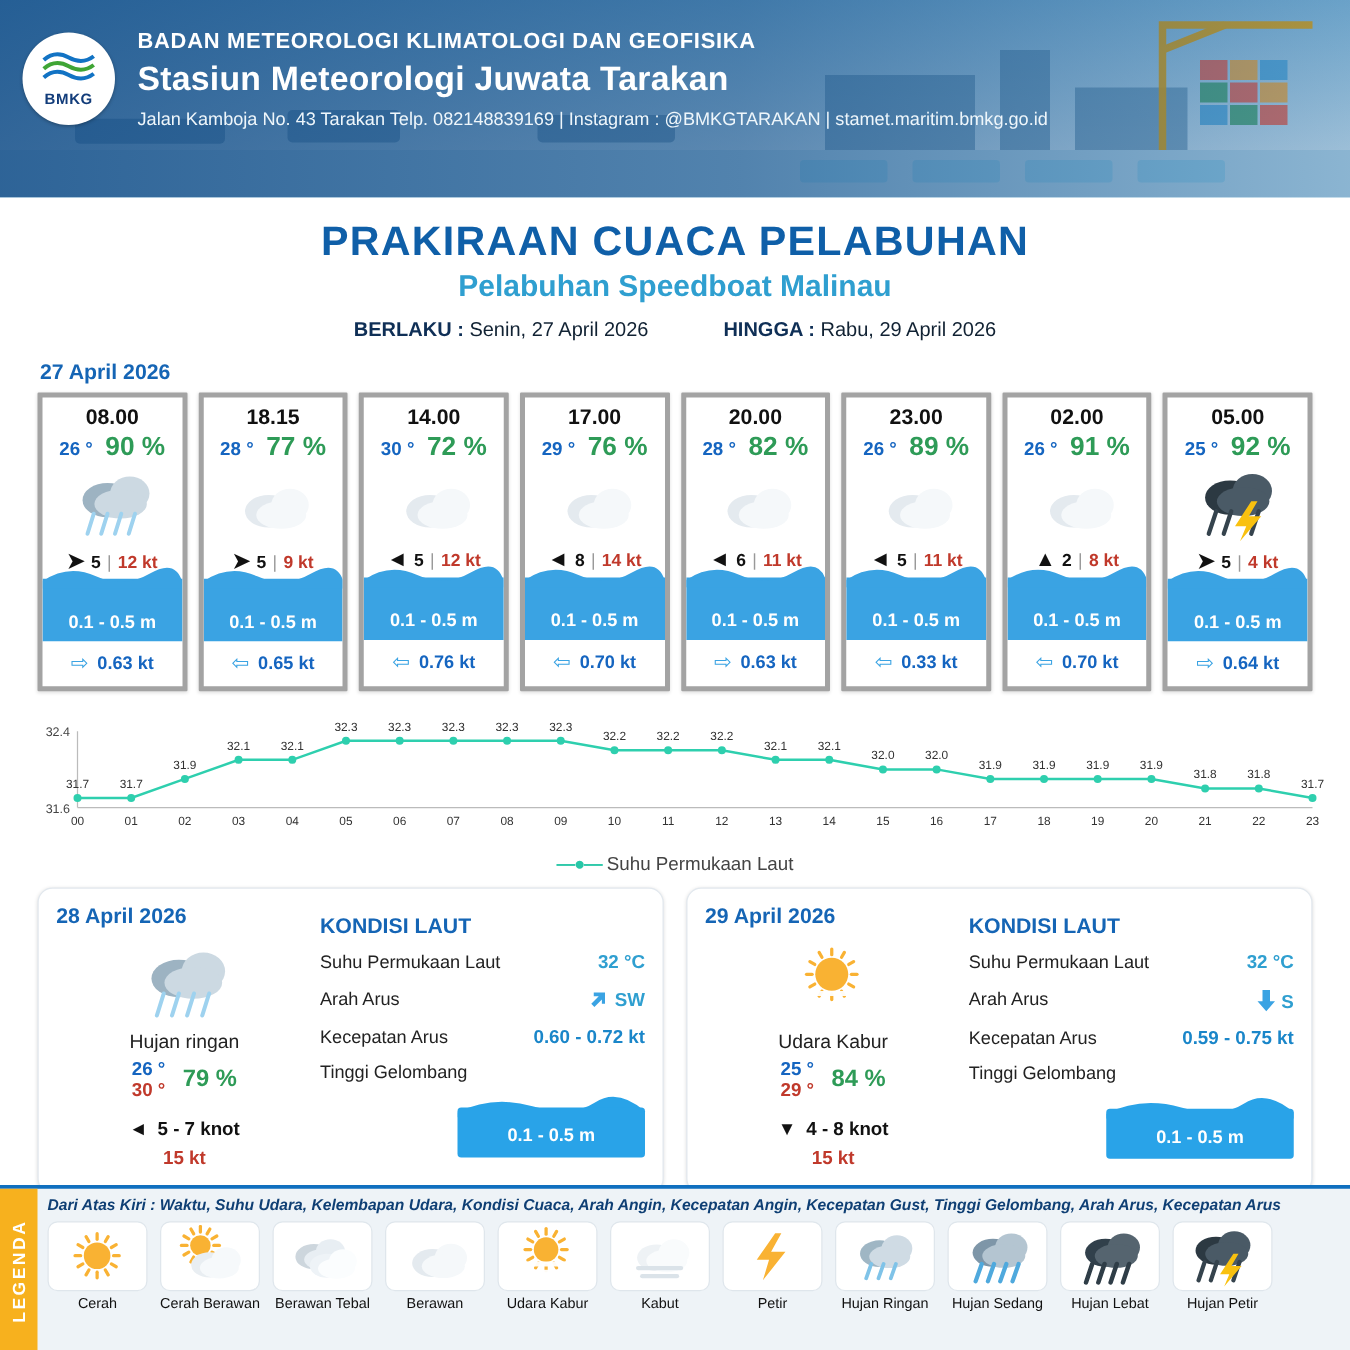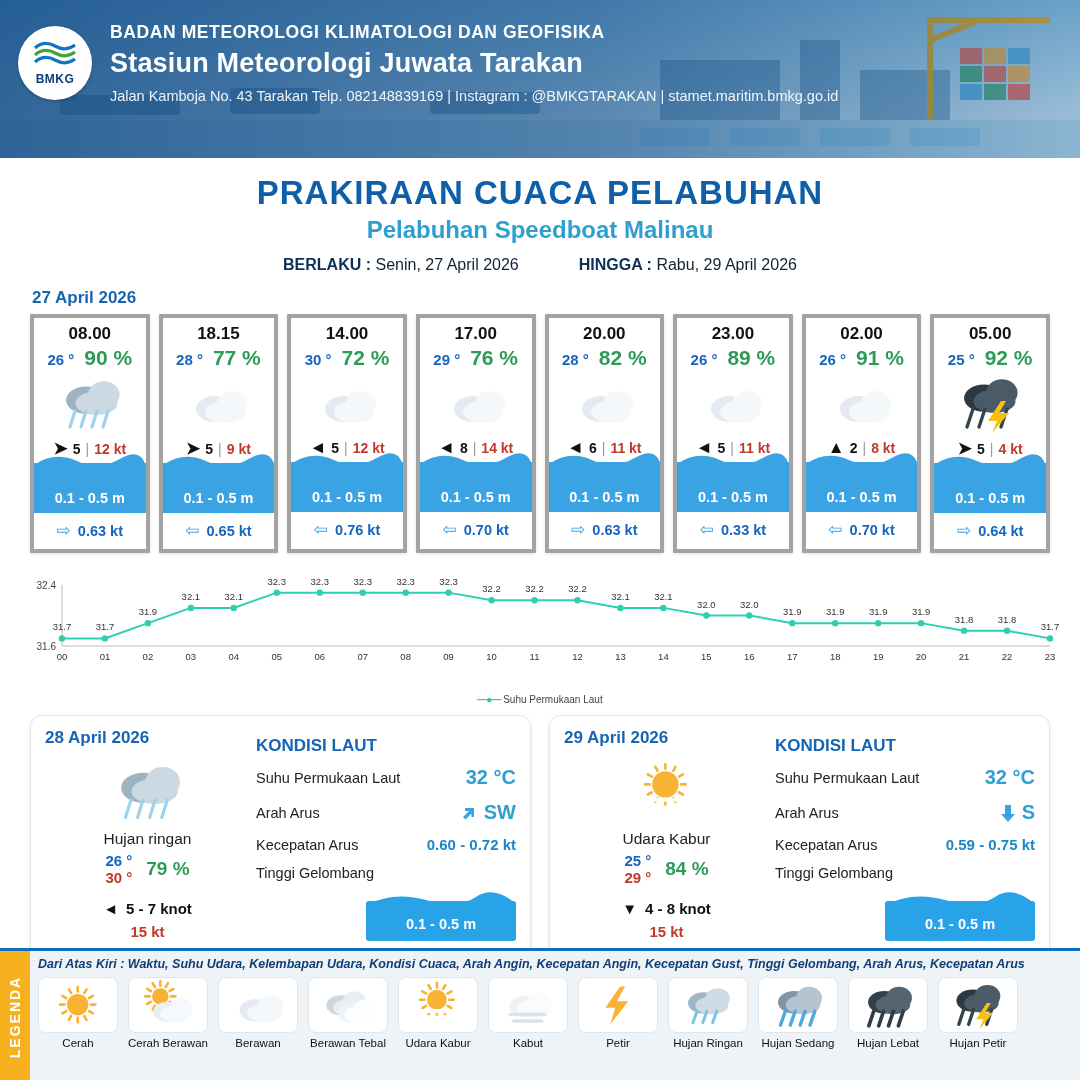--- a/index.html
+++ b/index.html
@@ -75,21 +75,21 @@
   .c-wave .wavetop {
     position:absolute; top:-12px; left:0; width:100%; height:20px;
   }
   .c-wave .wtxt { position:absolute; bottom:7px; left:0; width:100%; text-align:center; color:#fff; font-size:14.5px; font-weight:bold; }
   .c-cur { display:flex; align-items:center; gap:7px; padding:7px 0 8px; }
   .c-cur .ar { color:#3aa3e3; font-size:17px; }
   .c-cur .v { color:#1565c0; font-size:14.5px; font-weight:bold; }
 
   
   .chart-wrap { margin:14px 12px 0 12px; height:110px; position:relative; }
-  .chart-legend { text-align:center; font-size:10px; color:#444; margin-top:17px; }
+  .chart-legend { text-align:center; font-size:15px; color:#444; margin-top:6px; }
   .chart-legend .dash { color:#27c7a7; font-weight:bold; letter-spacing:-1px; }
 
   
   .panels { display:flex; gap:18px; padding:10px 30px 0; }
   .panel {
     flex:1; background:#fff; border:1px solid #e2e8ee; border-radius:12px;
     box-shadow:0 1px 3px rgba(0,0,0,.12);
     padding:12px 14px 14px; display:flex; position:relative; min-height:245px;
   }
   .p-left { width:205px; text-align:center; display:flex; flex-direction:column; align-items:center; }
@@ -99,21 +99,21 @@
   .p-temps { display:flex; align-items:center; gap:14px; margin-top:4px; }
   .p-tcol { display:flex; flex-direction:column; font-size:15px; font-weight:bold; }
   .p-tmin { color:#1565c0; }
   .p-tmax { color:#c0392b; }
   .p-hum { font-size:19px; font-weight:bold; color:#2e9b57; }
   .p-wind { display:flex; align-items:center; gap:8px; margin-top:14px; font-size:15px; font-weight:bold; color:#111; }
   .p-gust { font-size:15px; font-weight:bold; color:#c0392b; margin-top:6px; }
   .p-right { flex:1; padding-left:6px; }
   .p-title { font-size:17px; font-weight:bold; color:#1565b5; margin:8px 0 10px; }
   .p-kv { display:flex; justify-content:space-between; align-items:center; font-size:14.5px; color:#222; margin-bottom:12px; }
-  .p-kv .val { color:#2f9fd0; font-weight:bold; font-size:20px; }
+  .p-kv .val { color:#2f9fd0; font-weight:bold; font-size:15px; }
   .p-kv .valdk { color:#1a86c9; font-weight:bold; font-size:15px; }
   .p-wavebox { position:relative; height:48px; margin-top:4px; }
   .p-wavebox .wb {
     position:absolute; right:0; bottom:0; width:150px; height:40px; background:#29a3e8; border-radius:3px;
   }
   .p-wavebox .wbtxt { position:absolute; right:0; bottom:9px; width:150px; text-align:center; color:#fff; font-weight:bold; font-size:14.5px; }
   .p-wavebox svg { position:absolute; right:0; bottom:32px; }
 
   
   .legend {
@@ -753,45 +753,45 @@
       <ellipse cx="37" cy="17" rx="15" ry="13" fill="#f6f9fb"></ellipse>
       <ellipse cx="30" cy="25" rx="20" ry="11" fill="#f6f9fb"></ellipse>
             </g>
           </svg>
         </div>
     <div class="lbl">Cerah Berawan</div>
       </div>
       <div class="li">
         <div class="box">
           <svg width="57.4" height="49.199999999999996" viewBox="0 0 57.4 49.199999999999996">
+            <g transform="translate(6.56,8.2) scale(0.7789999999999999)">
+      <ellipse cx="20" cy="22" rx="19" ry="13" fill="#cdd6dd"></ellipse>
+      <ellipse cx="37" cy="17" rx="15" ry="13" fill="#e8eef3"></ellipse>
+      <ellipse cx="30" cy="25" rx="20" ry="11" fill="#e8eef3"></ellipse>
+            </g>
+            <g transform="translate(18.04,16.4) scale(0.738)">
+      <ellipse cx="20" cy="22" rx="19" ry="13" fill="#eef3f7"></ellipse>
+      <ellipse cx="37" cy="17" rx="15" ry="13" fill="#fbfdfe"></ellipse>
+      <ellipse cx="30" cy="25" rx="20" ry="11" fill="#fbfdfe"></ellipse>
+            </g>
+          </svg>
+        </div>
+    <div class="lbl">Berawan Tebal</div>
+      </div>
+      <div class="li">
+        <div class="box">
+          <svg width="57.4" height="49.199999999999996" viewBox="0 0 57.4 49.199999999999996">
             <g transform="translate(9.84,11.479999999999999) scale(0.861)">
       <ellipse cx="20" cy="22" rx="19" ry="13" fill="#e4eaef"></ellipse>
       <ellipse cx="37" cy="17" rx="15" ry="13" fill="#f5f8fa"></ellipse>
       <ellipse cx="30" cy="25" rx="20" ry="11" fill="#f5f8fa"></ellipse>
             </g>
           </svg>
         </div>
     <div class="lbl">Berawan</div>
-      </div>
-      <div class="li">
-        <div class="box">
-          <svg width="57.4" height="49.199999999999996" viewBox="0 0 57.4 49.199999999999996">
-            <g transform="translate(6.56,8.2) scale(0.7789999999999999)">
-      <ellipse cx="20" cy="22" rx="19" ry="13" fill="#cdd6dd"></ellipse>
-      <ellipse cx="37" cy="17" rx="15" ry="13" fill="#e8eef3"></ellipse>
-      <ellipse cx="30" cy="25" rx="20" ry="11" fill="#e8eef3"></ellipse>
-            </g>
-            <g transform="translate(18.04,16.4) scale(0.738)">
-      <ellipse cx="20" cy="22" rx="19" ry="13" fill="#eef3f7"></ellipse>
-      <ellipse cx="37" cy="17" rx="15" ry="13" fill="#fbfdfe"></ellipse>
-      <ellipse cx="30" cy="25" rx="20" ry="11" fill="#fbfdfe"></ellipse>
-            </g>
-          </svg>
-        </div>
-    <div class="lbl">Berawan Tebal</div>
       </div>
       <div class="li">
         <div class="box">
           <svg width="57.4" height="49.199999999999996" viewBox="0 0 57.4 49.199999999999996">
             <circle cx="27.88" cy="19.68" r="9.84" fill="#f9b233"></circle>
             <line x1="40.22" y1="19.68" x2="44.72" y2="19.68" stroke="#f9b233" stroke-width="2.6" stroke-linecap="round"></line>
             <line x1="38.56675348269997" y1="25.849999999999998" x2="42.46386779972995" y2="28.099999999999998" stroke="#f9b233" stroke-width="2.6" stroke-linecap="round"></line>
             <line x1="34.05" y1="30.36675348269997" x2="36.3" y2="34.263867799729944" stroke="#f9b233" stroke-width="2.6" stroke-linecap="round"></line>
             <line x1="27.88" y1="32.019999999999996" x2="27.88" y2="36.519999999999996" stroke="#f9b233" stroke-width="2.6" stroke-linecap="round"></line>
             <line x1="21.71" y1="30.366753482699973" x2="19.46" y2="34.26386779972995" stroke="#f9b233" stroke-width="2.6" stroke-linecap="round"></line>

